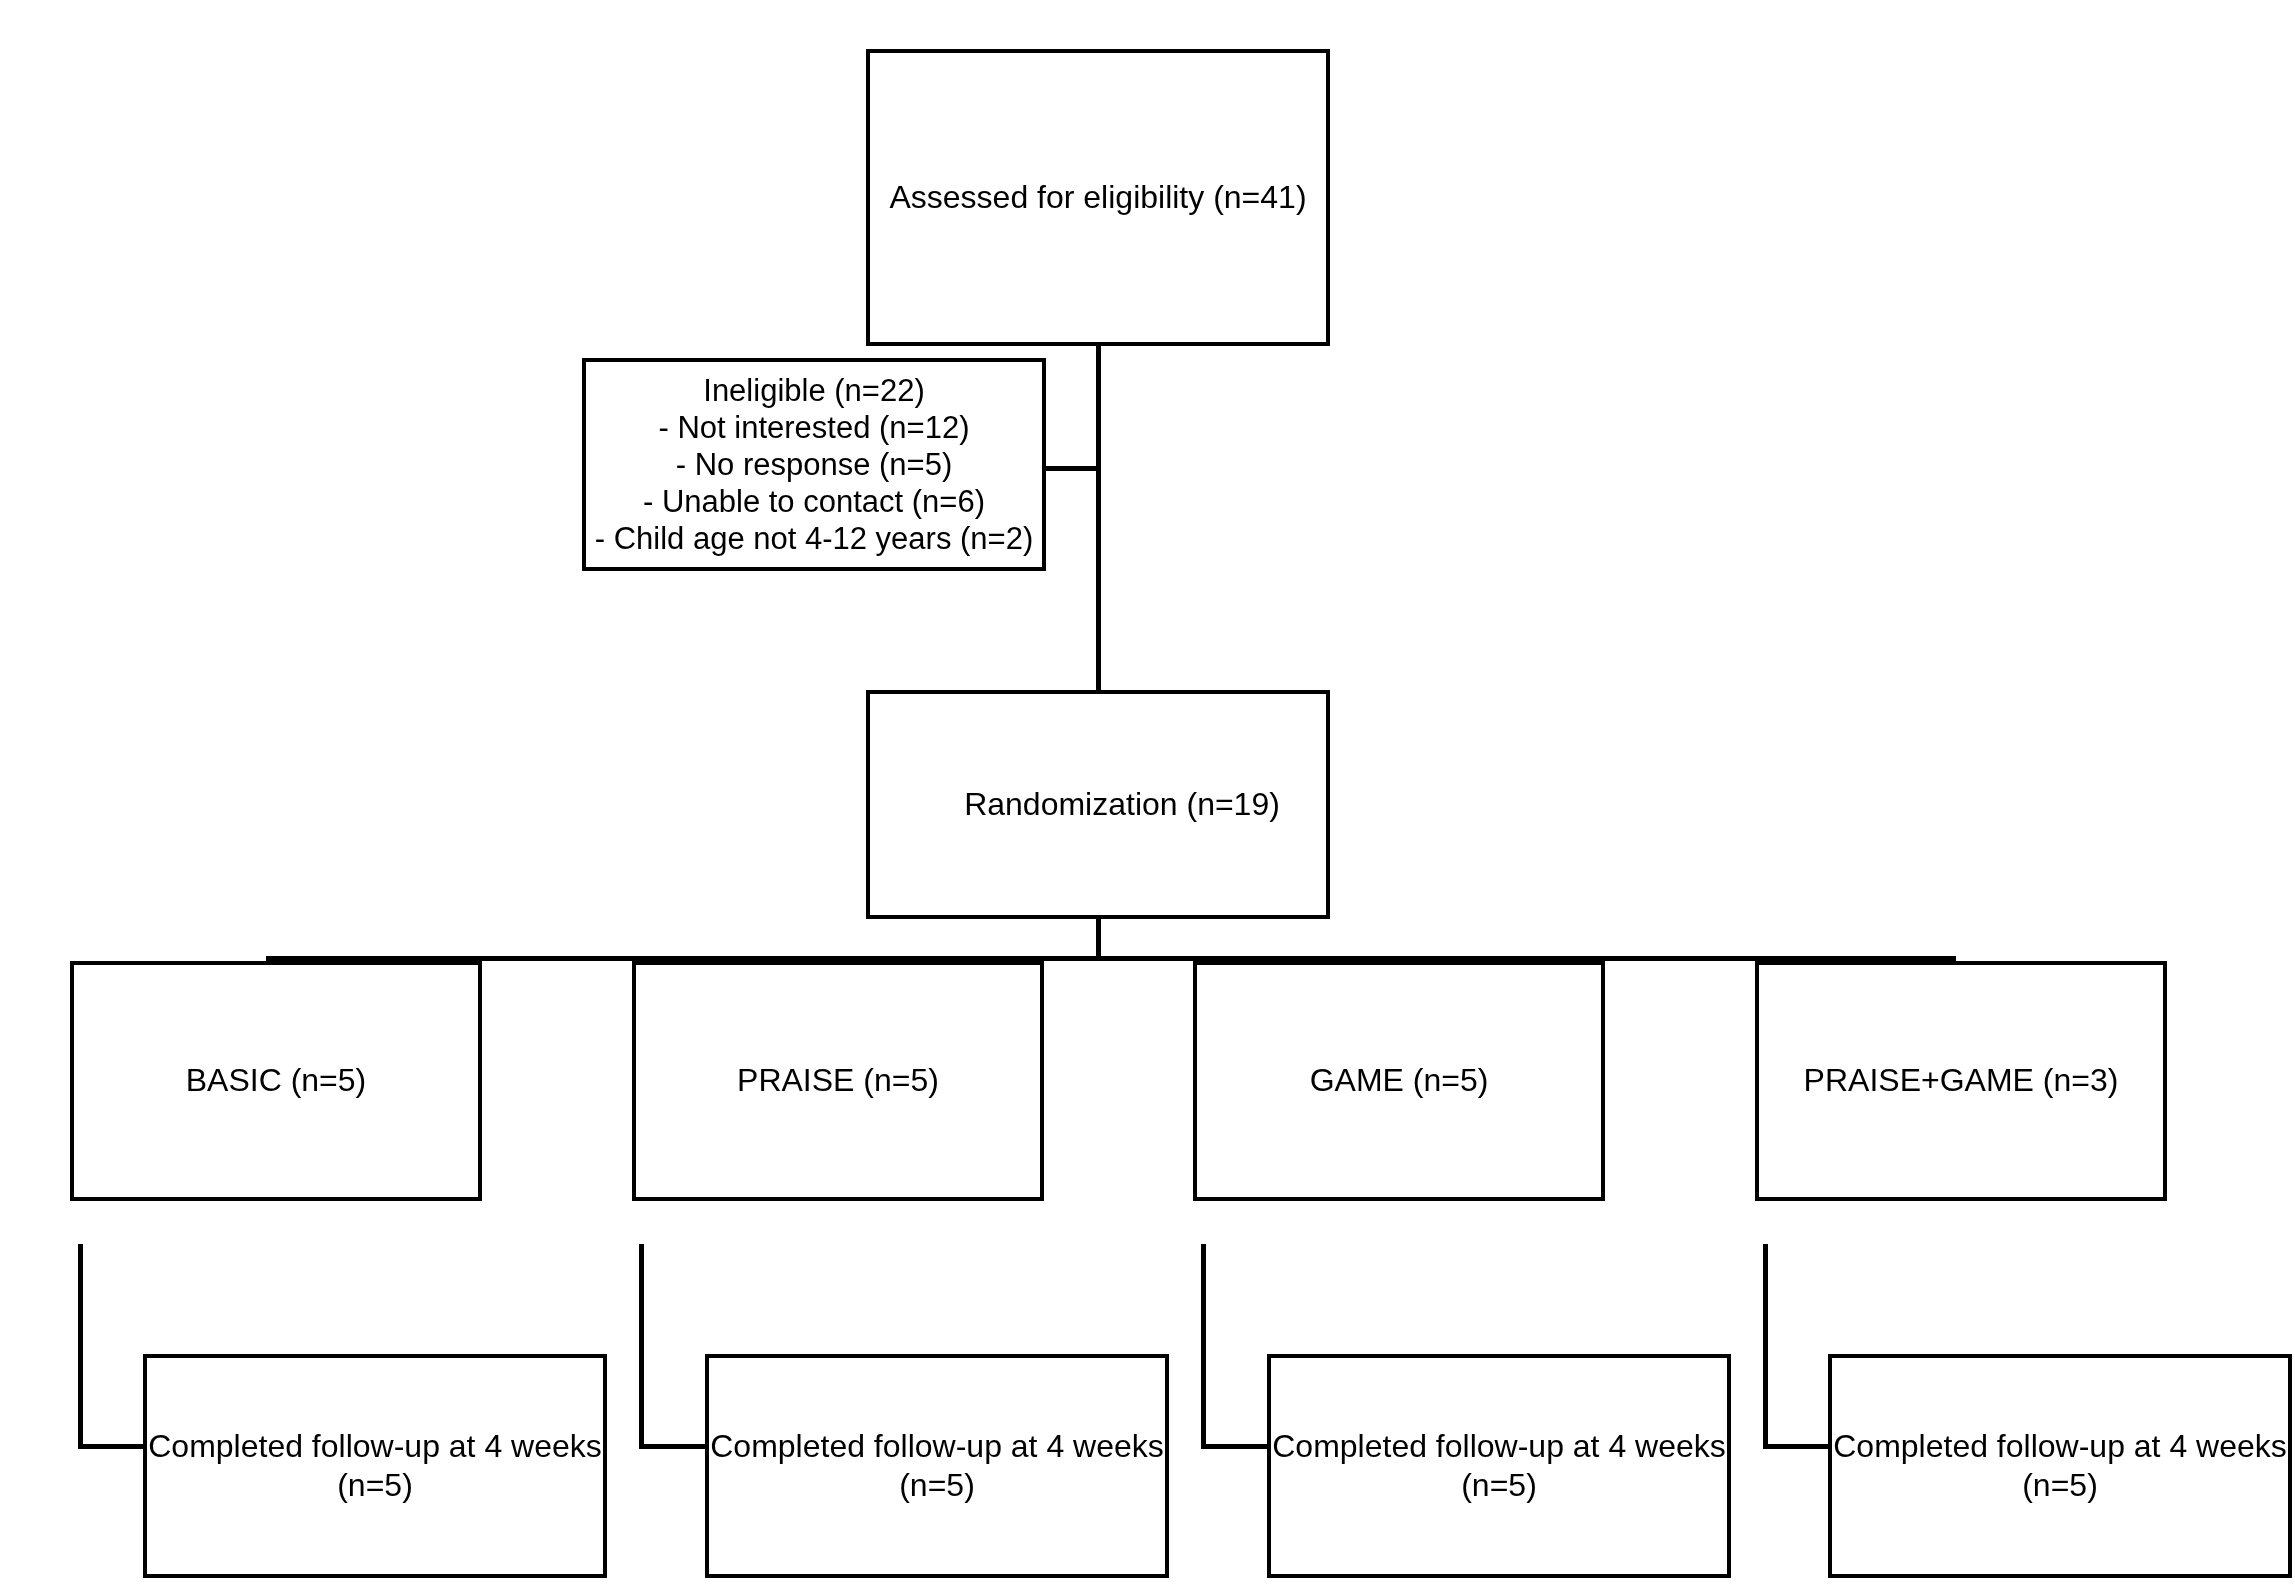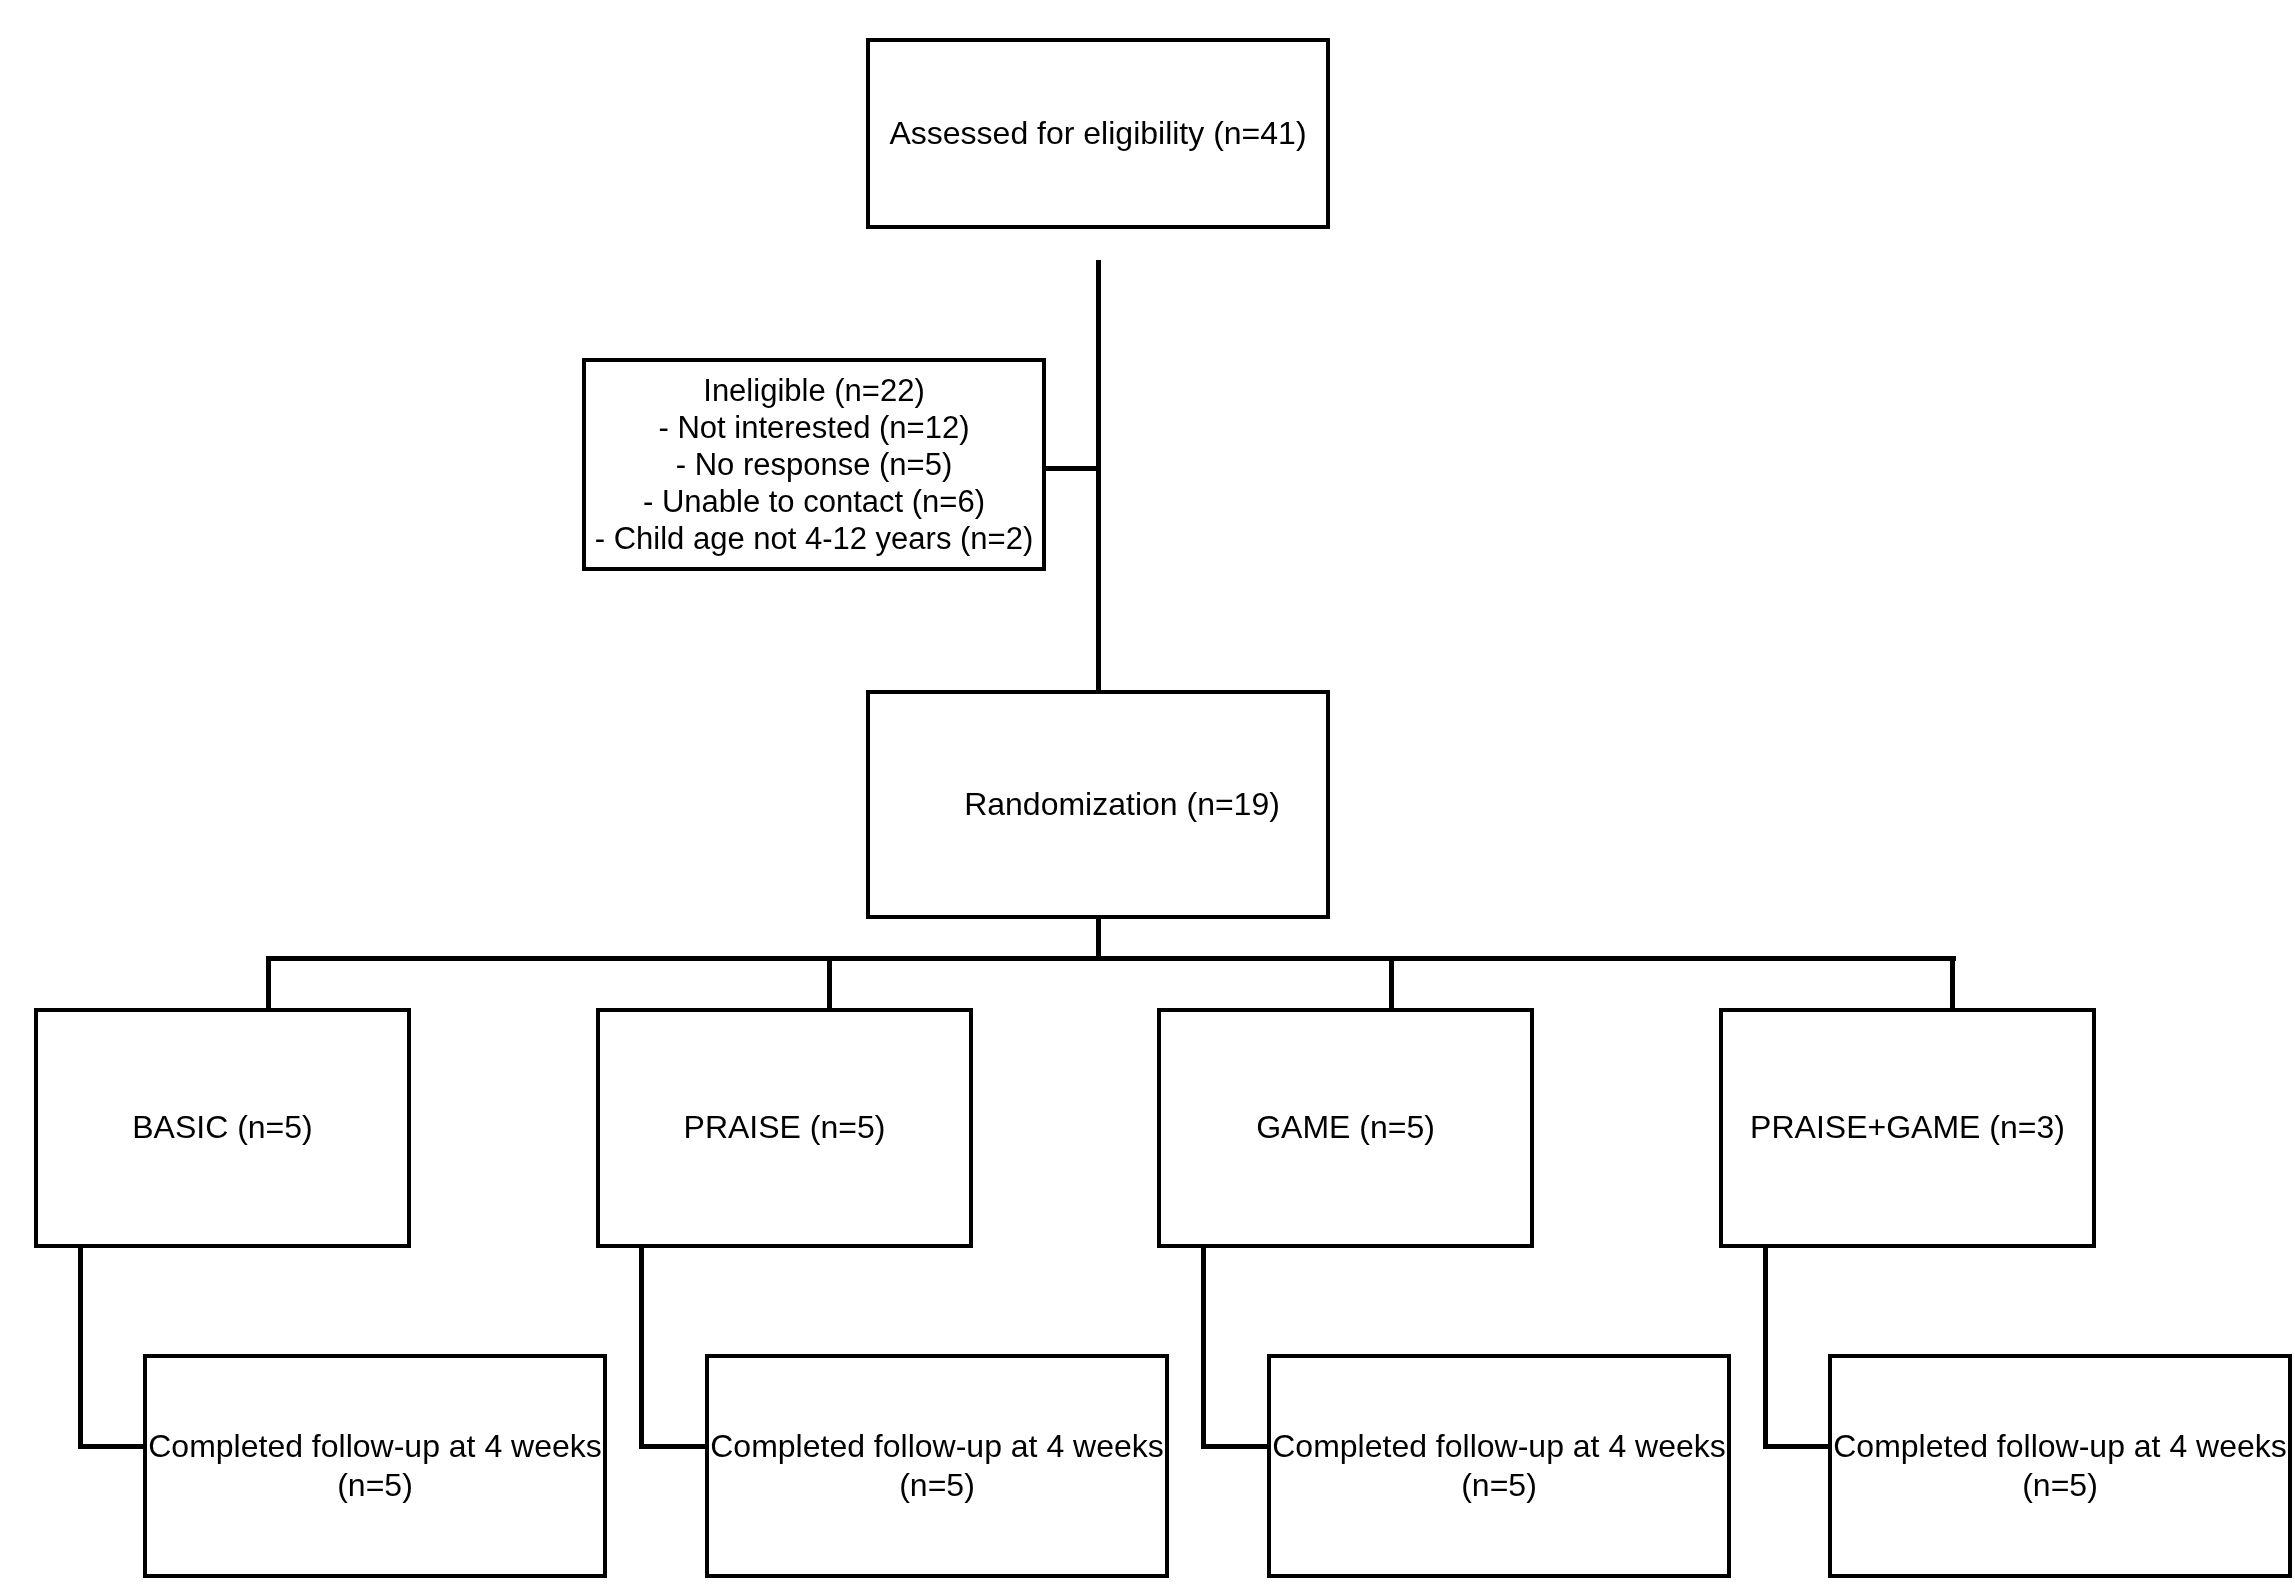--- a/index.html
+++ b/index.html
@@ -27,25 +27,25 @@
     font-size: 32px;
     line-height: 1.22;
     white-space: nowrap;
   }
   .box.small-text { font-size: 31px; line-height: 1.2; }
   .line { position: absolute; background: #000000; }
   .line.v { width: 4.9px; }
   .line.h { height: 4.9px; }
 
   
-  #box-assessed      { left: 866px; top: 38px;   width: 464px; height: 191px; }
+  #box-assessed      { left: 866px; top: 49px;   width: 464px; height: 297px; }
   #box-ineligible    { left: 582px; top: 358px;  width: 464px; height: 213px; }
   #box-randomization { left: 866px; top: 690px; width: 464px; height: 229px; padding-left: 48px; }
 
-  .arm-box      { top: 1008px; height: 240px; width: 377px; }
+  .arm-box      { top: 961px; height: 240px; width: 412px; margin-left: 36px; }
   #box-arm-0 { left: 34px; }
   #box-arm-1 { left: 596px; }
   #box-arm-2 { left: 1157px; }
   #box-arm-3 { left: 1719px; }
 
   .followup-box { top: 1354px; height: 224px; width: 464px; }
   #box-fu-0 { left: 143px; }
   #box-fu-1 { left: 705px; }
   #box-fu-2 { left: 1267px; }
   #box-fu-3 { left: 1828px; }

